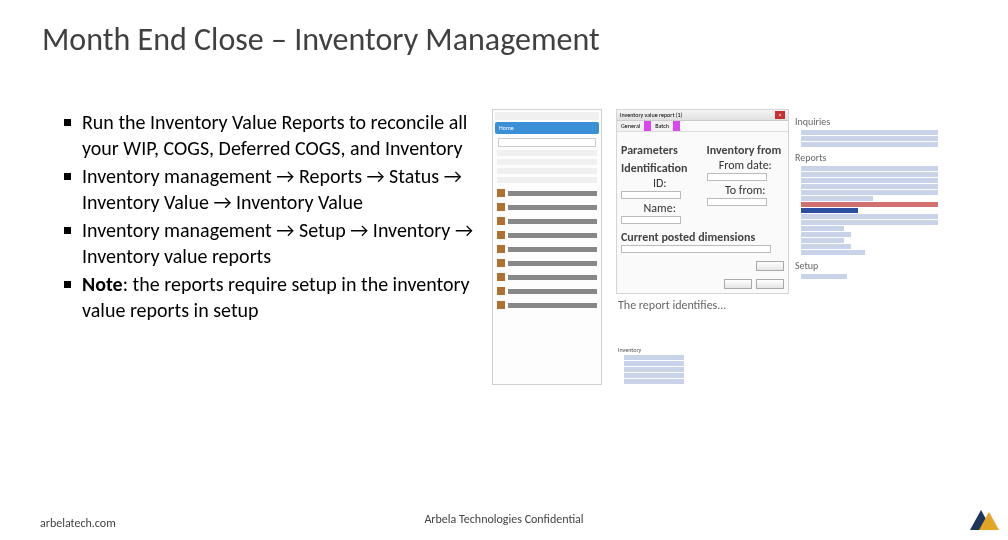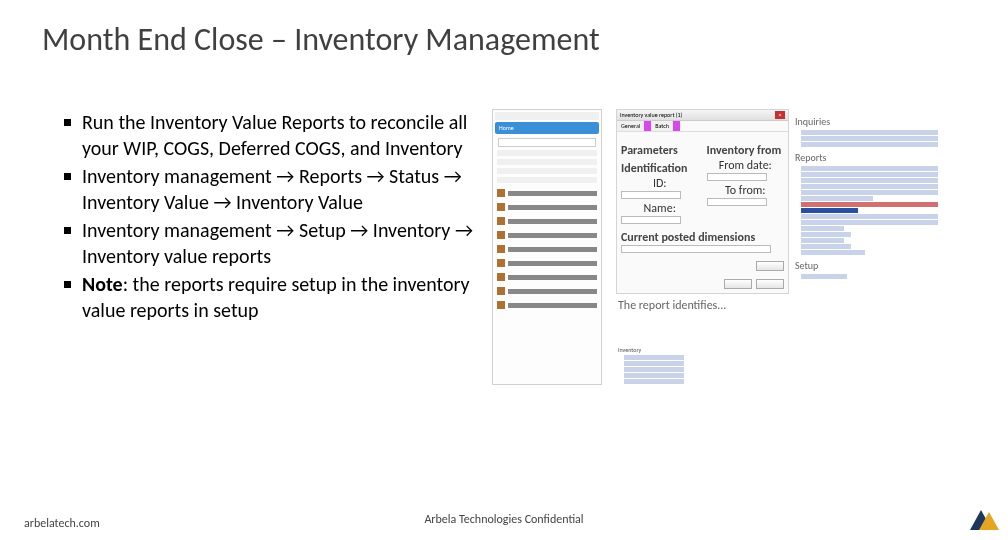--- a/index.html
+++ b/index.html
@@ -132,21 +132,21 @@
   .fig-right .lnk { margin:1px 0 1px 6px; height:5px; background:#c8d3ea; }
   .fig-right .lnk.sel { background:#2a4fa0; }
   .fig-right .lnk.red { background:#d07070; }
   .footer {
     position: absolute;
     bottom: 10px;
     left: 0; right: 0;
     display: flex;
     align-items: flex-end;
     justify-content: space-between;
-    padding: 0 10px 0 24px;
+    padding: 0 10px 0 40px;
   }
   .footer-left {
     font-size: 12px; color:#444;
   }
   .footer-center {
     font-size: 12px; color:#444;
     position:absolute; left:50%; transform:translateX(-50%);
     bottom: 4px;
   }
   .logo { display:flex; align-items:center; gap:6px; }

